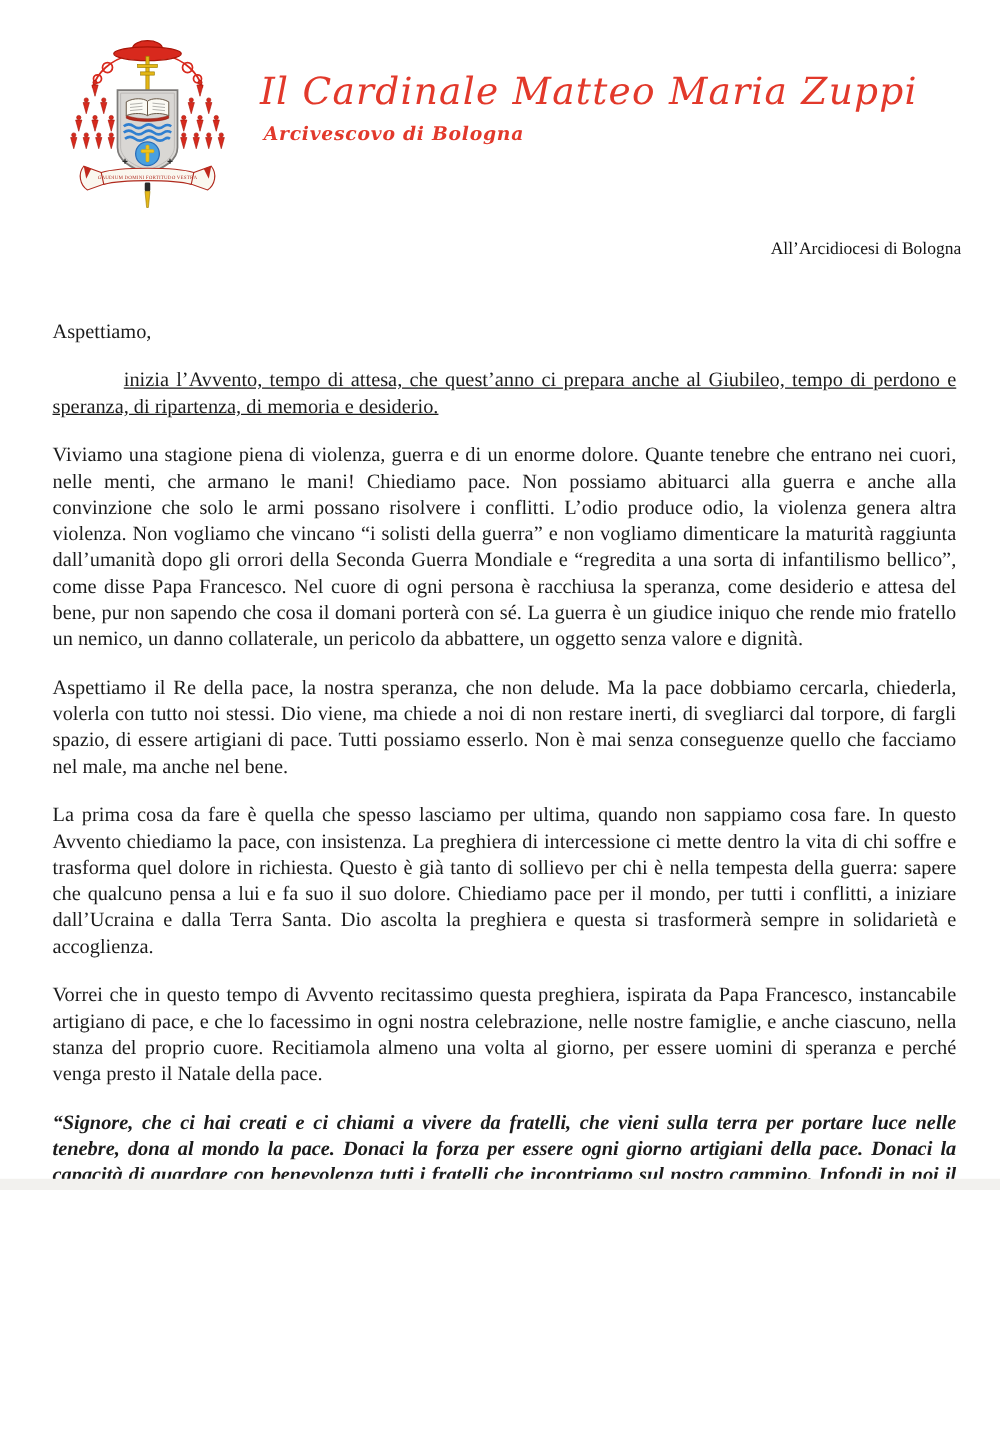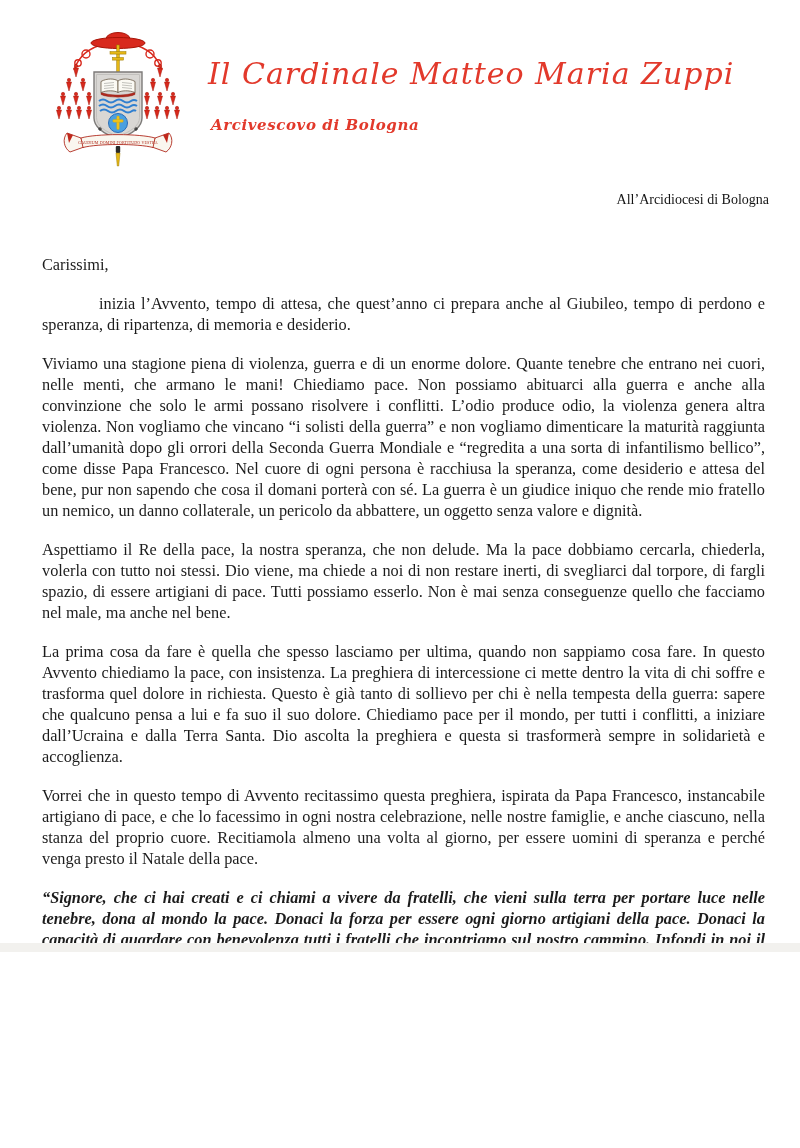--- a/index.html
+++ b/index.html
@@ -8,38 +8,38 @@
     font-family:"Liberation Serif", serif; color:#1e1e1e; overflow:hidden;
   }
   
   .coat { position:absolute; left:56px; top:30px; width:124px; height:138px; }
   .sender-name {
     position:absolute; left:208px; top:56px;
     font-family:"DejaVu Serif", serif; font-style:italic; font-weight:500;
     font-size:30px; letter-spacing:1px; color:#e2392b; white-space:nowrap;
   }
   .sender-role {
-    position:absolute; left:211px; top:116px;
+    position:absolute; left:211px; top:98px;
     font-family:"DejaVu Serif", serif; font-style:italic; font-weight:bold;
     font-size:15px; letter-spacing:.6px; color:#e2392b; white-space:nowrap;
   }
   
   .recipient {
     position:absolute; top:192px; right:31px;
     font-size:14px; color:#141414;
   }
   
   .body-block {
     position:absolute; top:254px; left:42px; width:723px;
     font-size:16.3px; line-height:21px; text-align:justify;
     text-justify:inter-word; color:#1c1c1c;
   }
   .body-block p { margin:0 0 18px 0; }
   .salutation { text-align:left; }
-  .indent { text-indent:57px; }
+  .indent { text-indent:57px;text-decoration:underline; }
   .prayer { font-weight:bold;font-style:italic; }
   .closing { text-align:center; }
   .dateline { text-align:right; margin-top:0; }
   
   .signature { position:absolute; left:487px; top:1026px; width:244px; height:104px; }
   
   .edge-band {
     position:absolute; left:0; right:0; bottom:0; height:9px;
     background:#f2f1ee;
   }
@@ -171,21 +171,21 @@
       </g>
     </svg>
   </div>
 
   <div class="sender-name">Il Cardinale Matteo Maria Zuppi</div>
   <div class="sender-role">Arcivescovo di Bologna</div>
 
   <div class="recipient">All’Arcidiocesi di Bologna</div>
 
   <main class="body-block">
-    <p class="salutation">Carissimi,</p>
+    <p class="salutation">Aspettiamo,</p>
     <p class="indent">inizia l’Avvento, tempo di attesa, che quest’anno ci prepara anche al Giubileo, tempo di perdono e speranza, di ripartenza, di memoria e desiderio.</p>
     <p>Viviamo una stagione piena di violenza, guerra e di un enorme dolore. Quante tenebre che entrano nei cuori, nelle menti, che armano le mani! Chiediamo pace. Non possiamo abituarci alla guerra e anche alla convinzione che solo le armi possano risolvere i conflitti.  L’odio produce odio, la violenza genera altra violenza. Non vogliamo che vincano “i solisti della guerra” e non vogliamo dimenticare la maturità raggiunta dall’umanità dopo gli orrori della Seconda Guerra Mondiale e “regredita a una sorta di infantilismo bellico”, come disse Papa Francesco. Nel cuore di ogni persona è racchiusa la speranza, come desiderio e attesa del bene, pur non sapendo che cosa il domani porterà con sé. La guerra è un giudice iniquo che rende mio fratello un nemico, un danno collaterale, un pericolo da abbattere, un oggetto senza valore e dignità.</p>
     <p>Aspettiamo il Re della pace, la nostra speranza, che non delude. Ma la pace dobbiamo cercarla, chiederla, volerla con tutto noi stessi. Dio viene, ma chiede a noi di non restare inerti, di svegliarci dal torpore, di fargli spazio, di essere artigiani di pace. Tutti possiamo esserlo. Non è mai senza conseguenze quello che facciamo nel male, ma anche nel bene.</p>
     <p>La prima cosa da fare è quella che spesso lasciamo per ultima, quando non sappiamo cosa fare. In questo Avvento chiediamo la pace, con insistenza. La preghiera di intercessione ci mette dentro la vita di chi soffre e trasforma quel dolore in richiesta. Questo è già tanto di sollievo per chi è nella tempesta della guerra: sapere che qualcuno pensa a lui e fa suo il suo dolore. Chiediamo pace per il mondo, per tutti i conflitti, a iniziare dall’Ucraina e dalla Terra Santa. Dio ascolta la preghiera e questa si trasformerà sempre in solidarietà e accoglienza.</p>
     <p>Vorrei che in questo tempo di Avvento recitassimo questa preghiera, ispirata da Papa Francesco, instancabile artigiano di pace, e che lo facessimo in ogni nostra celebrazione, nelle nostre famiglie, e anche ciascuno, nella stanza del proprio cuore. Recitiamola almeno una volta al giorno, per essere uomini di speranza e perché venga presto il Natale della pace.</p>
     <p class="prayer">“Signore, che ci hai creati e ci chiami a vivere da fratelli, che vieni sulla terra per portare luce nelle tenebre, dona al mondo la pace. Donaci la forza per essere ogni giorno artigiani della pace. Donaci la capacità di guardare con benevolenza tutti i fratelli che incontriamo sul nostro cammino. Infondi in noi il coraggio di compiere gesti concreti per costruire la pace. Amen”.</p>
     <p class="closing">Dio ci benedica e il suo Natale porti al mondo la pace.</p>
     <p class="dateline">Bologna, 30 novembre 2024</p>
   </main>
 

